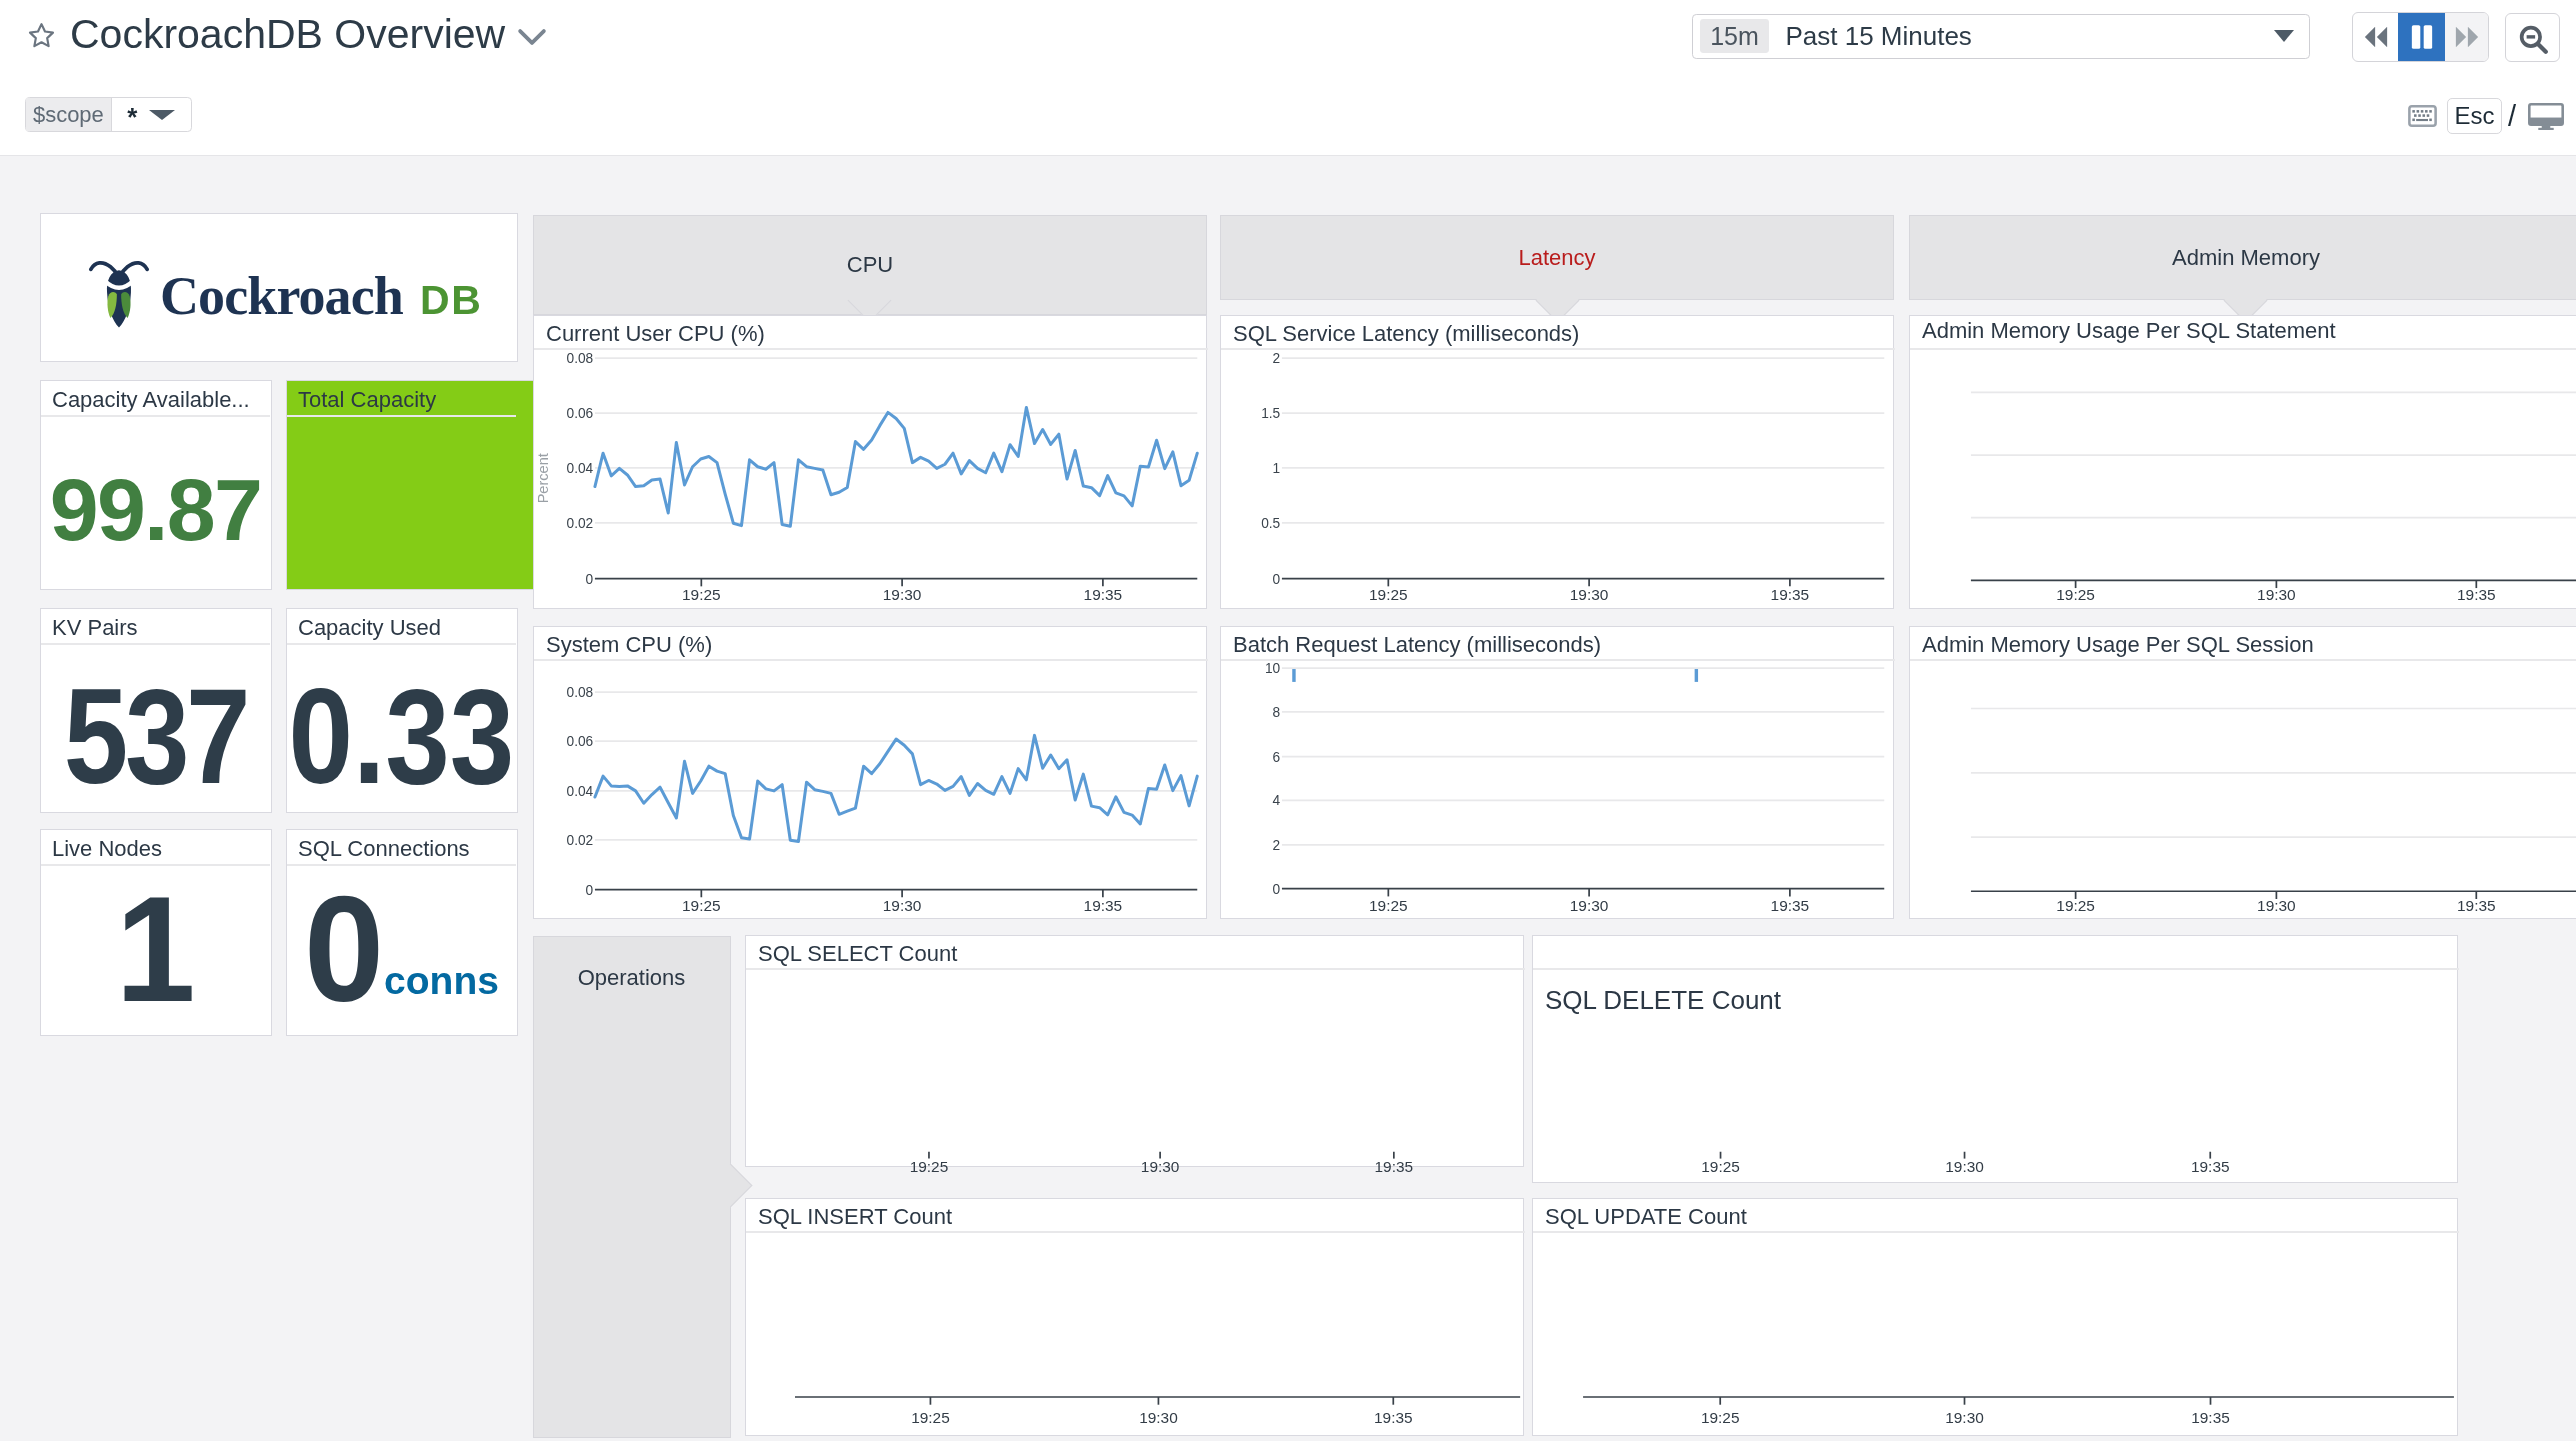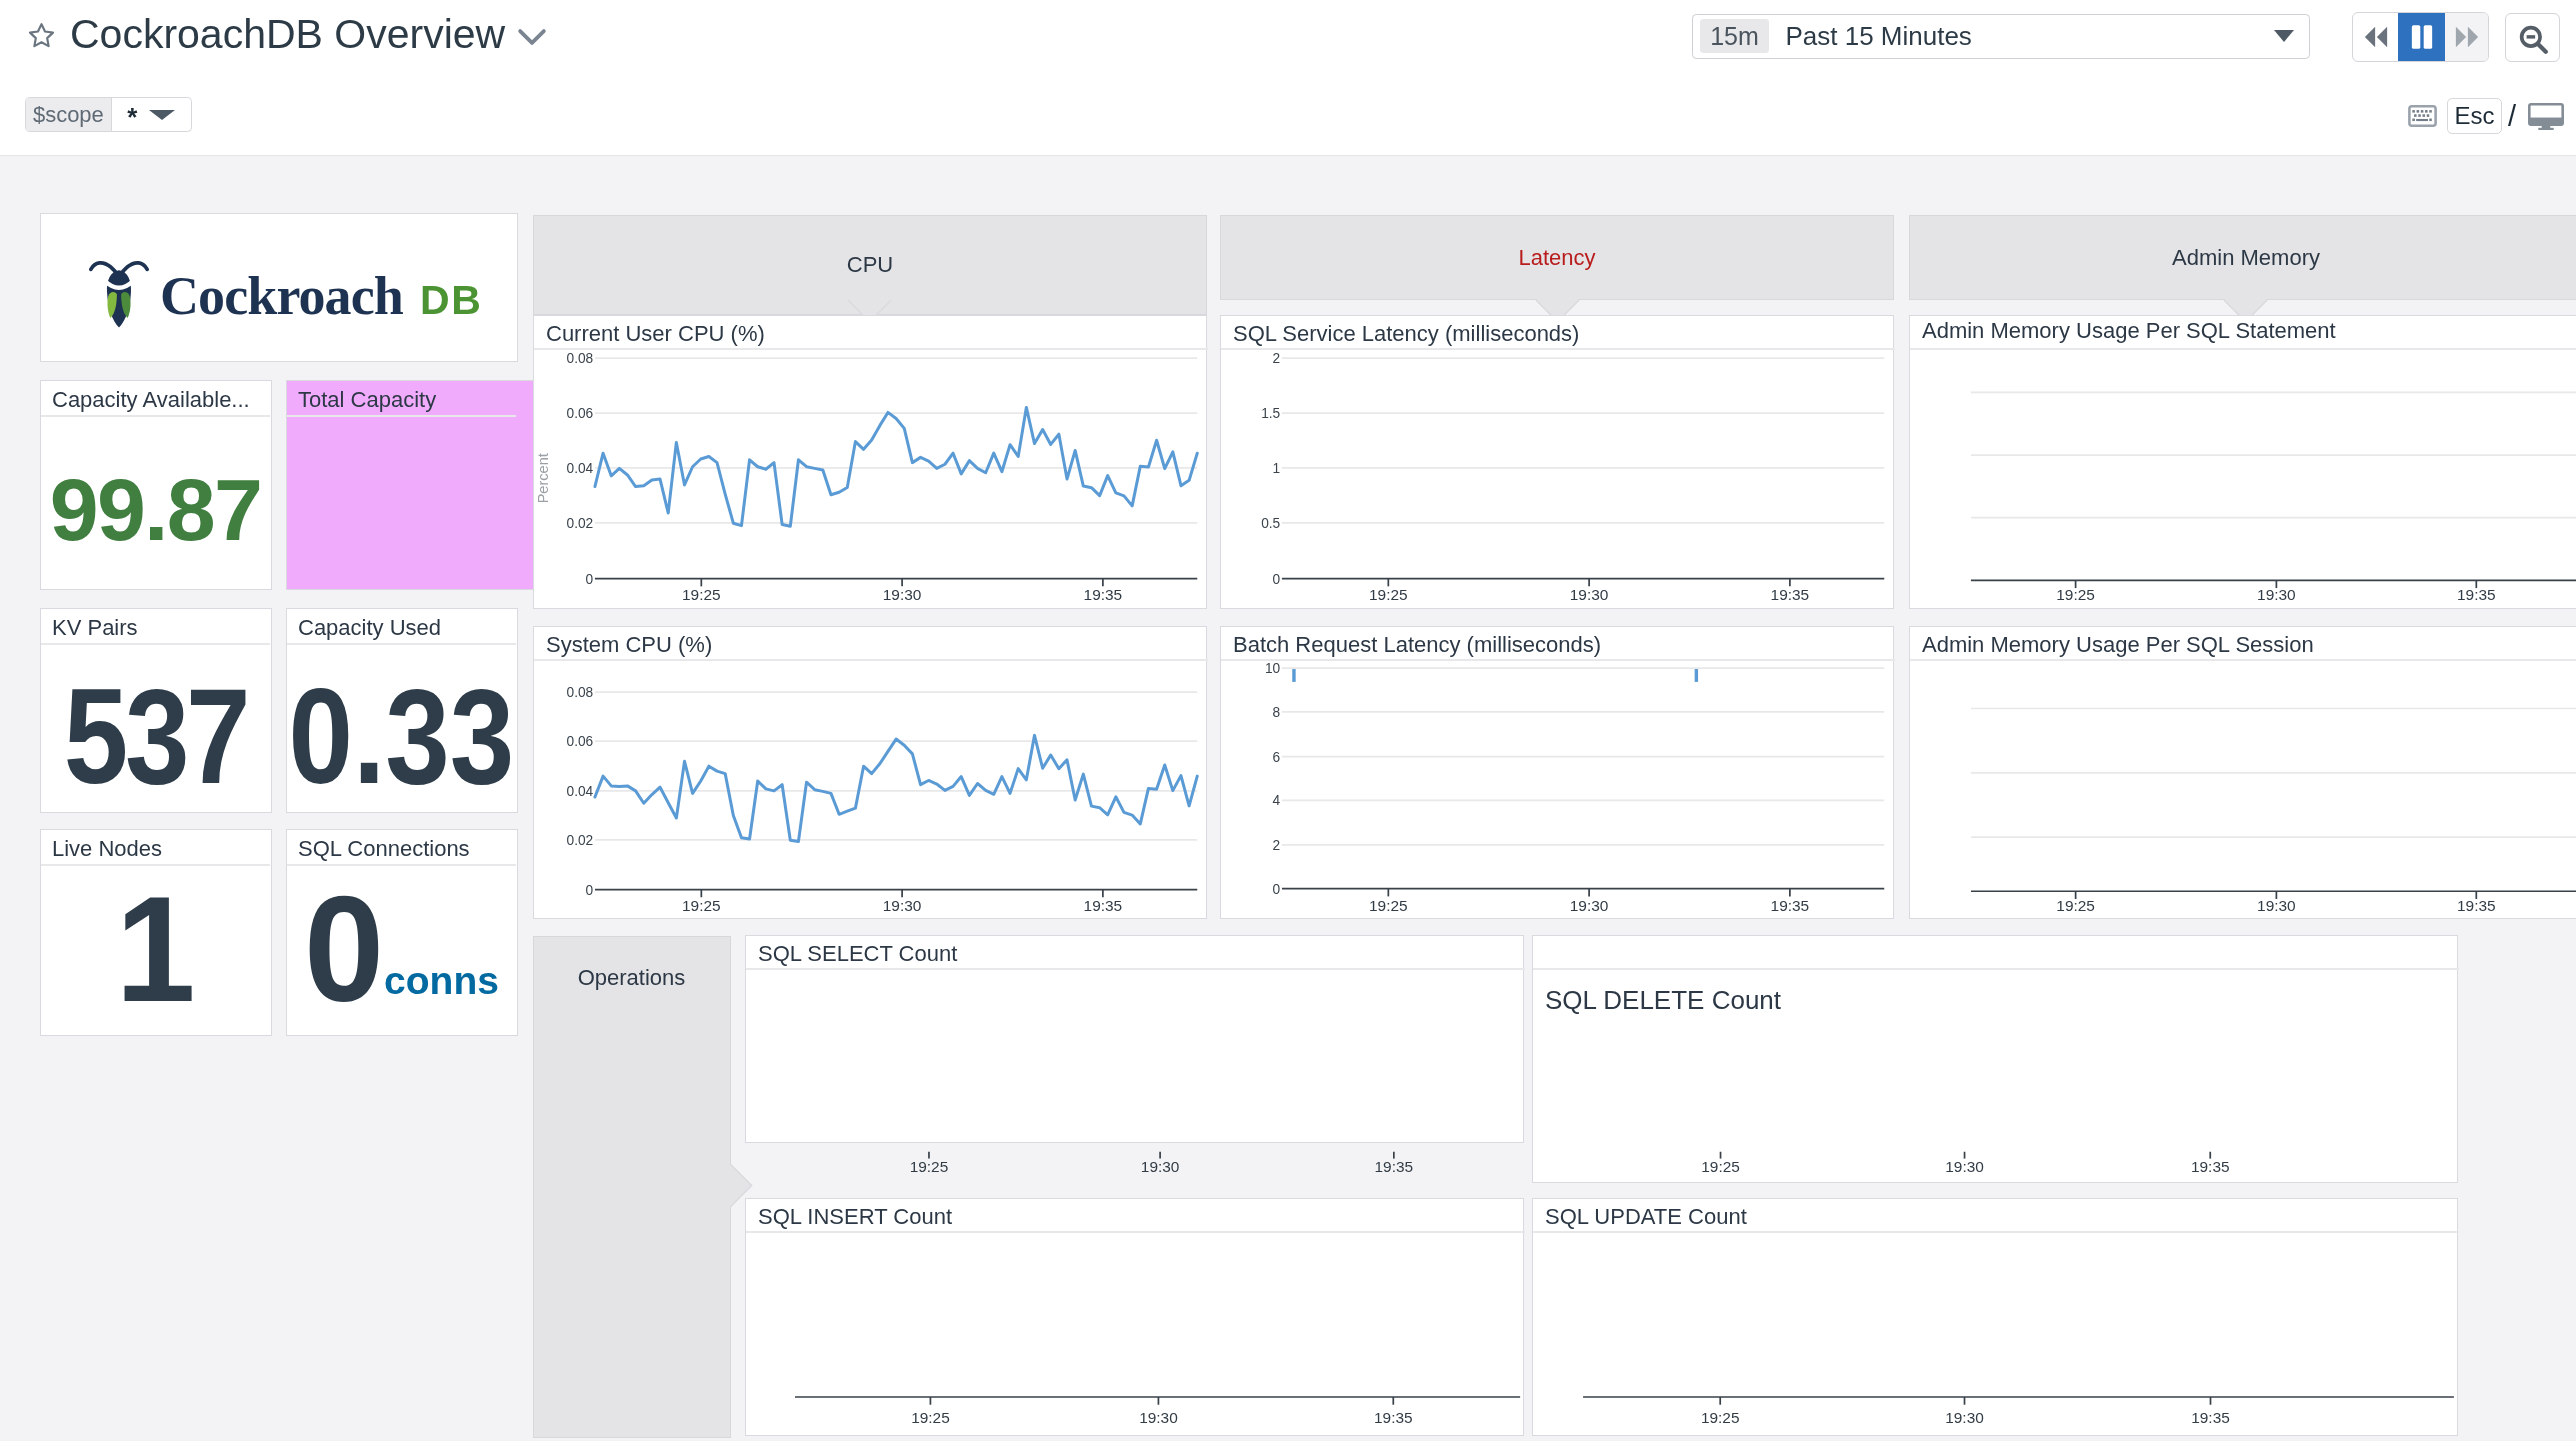--- a/index.html
+++ b/index.html
@@ -94,21 +94,21 @@
 <div style="position:absolute;left:119px;top:55px;line-height:1;font-family:'Liberation Serif',serif;font-weight:bold;font-size:54px;color:#1e3352;letter-spacing:-0.9px;">Cockroach</div>
 <div style="position:absolute;left:379px;top:66px;line-height:1;font-weight:bold;font-size:41px;color:#4c9433;letter-spacing:1.7px;">DB</div>
 </div>
 <div style="position:absolute;left:40px;top:380px;width:232px;height:210px;background:#ffffff;border:1.7px solid #d9d9e0;box-sizing:border-box;">
 <div style="position:absolute;left:11px;top:6px;font-size:22px;color:#2c3845;white-space:nowrap;overflow:hidden;max-width:215px;">Capacity Available...</div>
 <div style="position:absolute;left:0;top:34px;width:229px;height:1.7px;background:#e8e8ea"></div>
 <div style="position:absolute;left:0;top:36px;width:229px;height:171px;display:flex;align-items:center;justify-content:center;">
       <span style="display:inline-block;transform:translateY(6.9px);font-size:88px;font-weight:bold;color:#417f41;letter-spacing:-1.7px;">99.87</span>
     </div>
 </div>
-<div style="position:absolute;left:286px;top:380px;width:264px;height:210px;background:#f0abfc;border:1.7px solid #d9d9e0;box-sizing:border-box;">
+<div style="position:absolute;left:286px;top:380px;width:264px;height:210px;background:#84cc16;border:1.7px solid #d9d9e0;box-sizing:border-box;">
 <div style="position:absolute;left:11px;top:6px;font-size:22px;color:#2c3845;white-space:nowrap;overflow:hidden;max-width:215px;">Total Capacity</div>
 <div style="position:absolute;left:0;top:34px;width:229px;height:1.7px;background:#e8e8ea"></div>
 </div>
 <div style="position:absolute;left:40px;top:608px;width:232px;height:205px;background:#ffffff;border:1.7px solid #d9d9e0;box-sizing:border-box;padding-left:16px;">
 <div style="position:absolute;left:11px;top:6px;font-size:22px;color:#2c3845;white-space:nowrap;overflow:hidden;max-width:215px;">KV Pairs</div>
 <div style="position:absolute;left:0;top:34px;width:229px;height:1.7px;background:#e8e8ea"></div>
 <div style="position:absolute;left:0;top:36px;width:229px;height:166px;display:flex;align-items:center;justify-content:center;">
       <span style="display:inline-block;font-size:116px;font-weight:bold;color:#2e3d49;letter-spacing:-3.4px;transform:translateY(8.6px) scaleY(1.17);">537</span>
     </div>
 </div>
@@ -264,21 +264,21 @@
       <line x1="427" y1="308" x2="427" y2="317" stroke="#394149" stroke-width="2"></line>
       <text x="427" y="331" font-size="18" fill="#323c46" text-anchor="middle">19:30</text>
       <line x1="660" y1="308" x2="660" y2="317" stroke="#394149" stroke-width="2"></line>
       <text x="660" y="331" font-size="18" fill="#323c46" text-anchor="middle">19:35</text>
     </svg>
 </div>
 <div style="position:absolute;left:533px;top:936px;width:198px;height:502px;background:#e4e4e6;border:1.7px solid #d7d7dc;box-sizing:border-box;">
 <div style="position:absolute;left:0;top:28px;width:195px;text-align:center;font-size:22px;color:#2c3845;">Operations</div>
   </div>
 <div style="position:absolute;left:715px;top:1170px;width:31px;height:31px;background:#e4e4e6;border-top:1.7px solid #d7d7dc;border-right:1.7px solid #d7d7dc;transform:rotate(45deg);box-sizing:border-box;"></div>
-<div style="position:absolute;left:745px;top:935px;width:779px;height:208px;background:#ffffff;border:1.7px solid #d9d9e0;box-sizing:border-box;">
+<div style="position:absolute;left:745px;top:935px;width:779px;height:232px;background:#ffffff;border:1.7px solid #d9d9e0;box-sizing:border-box;">
 <div style="position:absolute;left:12px;top:5.1px;font-size:22px;color:#2c3845;white-space:nowrap;">SQL SELECT Count</div>
 <div style="position:absolute;left:0;top:32px;width:779px;height:1.7px;background:#e8e8ea"></div>
 <svg width="776" height="244" style="position:absolute;left:0;top:0;overflow:visible;" viewBox="0 0 905 285">
       <line x1="213" y1="252" x2="213" y2="260" stroke="#394149" stroke-width="2"></line>
       <text x="213" y="276" font-size="18" fill="#323c46" text-anchor="middle">19:25</text>
       <line x1="483" y1="252" x2="483" y2="260" stroke="#394149" stroke-width="2"></line>
       <text x="483" y="276" font-size="18" fill="#323c46" text-anchor="middle">19:30</text>
       <line x1="756" y1="252" x2="756" y2="260" stroke="#394149" stroke-width="2"></line>
       <text x="756" y="276" font-size="18" fill="#323c46" text-anchor="middle">19:35</text>
     </svg>

